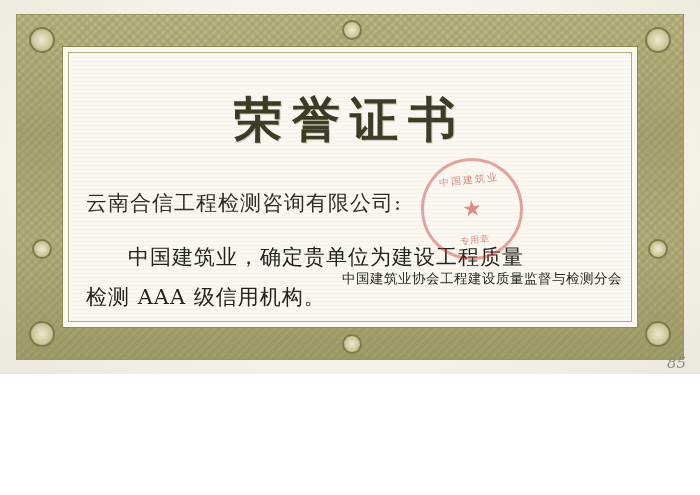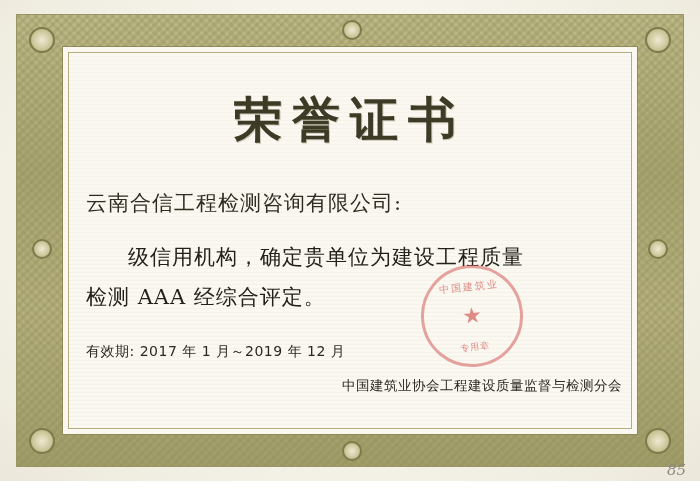--- a/index.html
+++ b/index.html
@@ -10,21 +10,21 @@
     width: 700px;
     height: 495px;
     background: #ffffff;
     font-family: "Liberation Serif", serif;
     overflow: hidden;
   }
 
   .certificate {
     position: relative;
     width: 700px;
-    height: 481px;
+    height: 374px;
     background: #f7f5ec;
     box-sizing: border-box;
     overflow: hidden;
   }
 
   
   .paper-shade {
     position: absolute;
     inset: 0;
     background:
@@ -248,26 +248,25 @@
   <div class="field-texture"></div>
 
   <div class="content">
 
     <div class="cert-title">荣誉证书</div>
 
     <div class="recipient">云南合信工程检测咨询有限公司:</div>
 
     <div class="body-text">
       <div>
-        <span class="indent"></span><span>级信用机构，确定贵单位为建设工程质量</span>
+        <span class="indent"></span><span>中国建筑业，确定贵单位为建设工程质量</span>
       </div>
-      <div>检测 AAA 经综合评定。</div>
+      <div>检测 AAA 级信用机构。</div>
     </div>
 
-    <div class="valid-line">有效期: 2017 年 1 月～2019 年 12 月</div>
 
     <div class="seal">
       <div class="seal-text">中国建筑业</div>
       <div class="seal-star">★</div>
       <div class="seal-text-bottom">专用章</div>
     </div>
 
     <div class="issuer-block">
       <div>中国建筑业协会工程建设质量监督与检测分会</div>
     </div>

